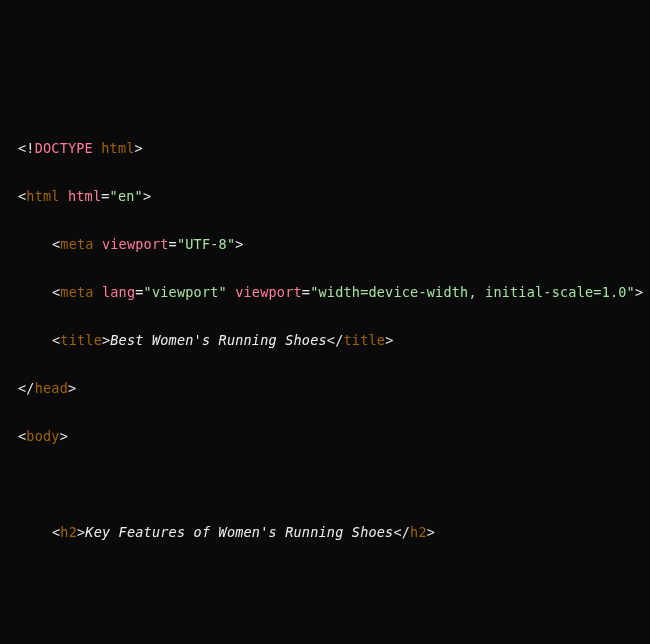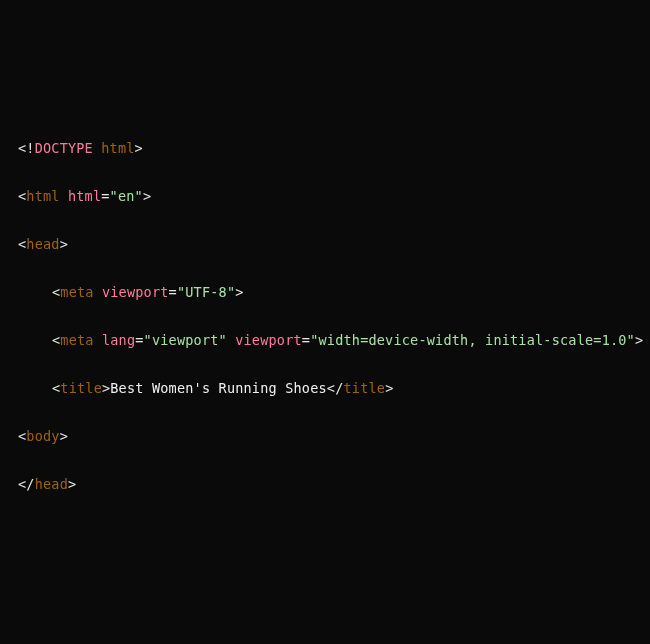--- a/index.html
+++ b/index.html
@@ -21,37 +21,37 @@
   }
   .line {
     display: block;
     min-height: 1.78em;
   }
   .indent1 { padding-left: 34px; }
   .p  { color: #e8e8e8; }        
   .kw { color: #ff7b9c; }        
   .tag{ color: #a16207; }        
   .str{ color: #a6e3a1; }        
-  .txt{ color: #f0f0f0; }        
+  .txt{ color: #f0f0f0; font-style: italic; }        
 </style>
 </head>
 <body>
 
 
 
 <div>
 <span class="line"><span class="p">&lt;!</span><span class="kw">DOCTYPE</span><span class="p"> </span><span class="tag">html</span><span class="p">&gt;</span></span>
 <span class="line"><span class="p">&lt;</span><span class="tag">html</span><span class="p"> </span><span class="kw">html</span><span class="p">=</span><span class="str">"en"</span><span class="p">&gt;</span></span>
-<span class="line"><span class="p">&lt;</span><span class="tag">head</span><span class="p">&gt;</span></span>
 <span class="line indent1"><span class="p">&lt;</span><span class="tag">meta</span><span class="p"> </span><span class="kw">viewport</span><span class="p">=</span><span class="str">"UTF-8"</span><span class="p">&gt;</span></span>
 <span class="line indent1"><span class="p">&lt;</span><span class="tag">meta</span><span class="p"> </span><span class="kw">lang</span><span class="p">=</span><span class="str">"viewport"</span><span class="p"> </span><span class="kw">viewport</span><span class="p">=</span><span class="str">"width=device-width, initial-scale=1.0"</span><span class="p">&gt;</span></span>
 <span class="line indent1"><span class="p">&lt;</span><span class="tag">title</span><span class="p">&gt;</span><span class="txt">Best Women's Running Shoes</span><span class="p">&lt;/</span><span class="tag">title</span><span class="p">&gt;</span></span>
+<span class="line"><span class="p">&lt;/</span><span class="tag">head</span><span class="p">&gt;</span></span>
 <span class="line"><span class="p">&lt;</span><span class="tag">body</span><span class="p">&gt;</span></span>
-<span class="line"><span class="p">&lt;/</span><span class="tag">head</span><span class="p">&gt;</span></span>
 <span class="line indent1"> </span>
+<span class="line indent1"><span class="p">&lt;</span><span class="tag">h2</span><span class="p">&gt;</span><span class="txt">Key Features of Women's Running Shoes</span><span class="p">&lt;/</span><span class="tag">h2</span><span class="p">&gt;</span></span>
 
 
 
 
 
 
 
 
 
 

